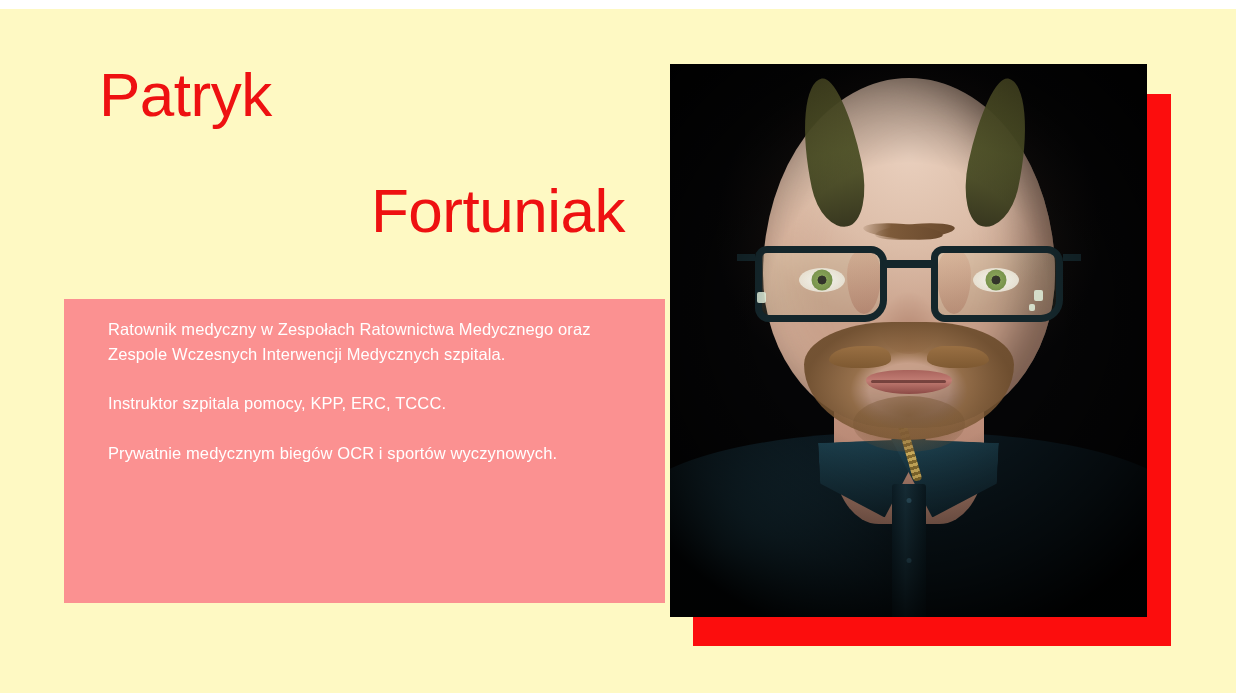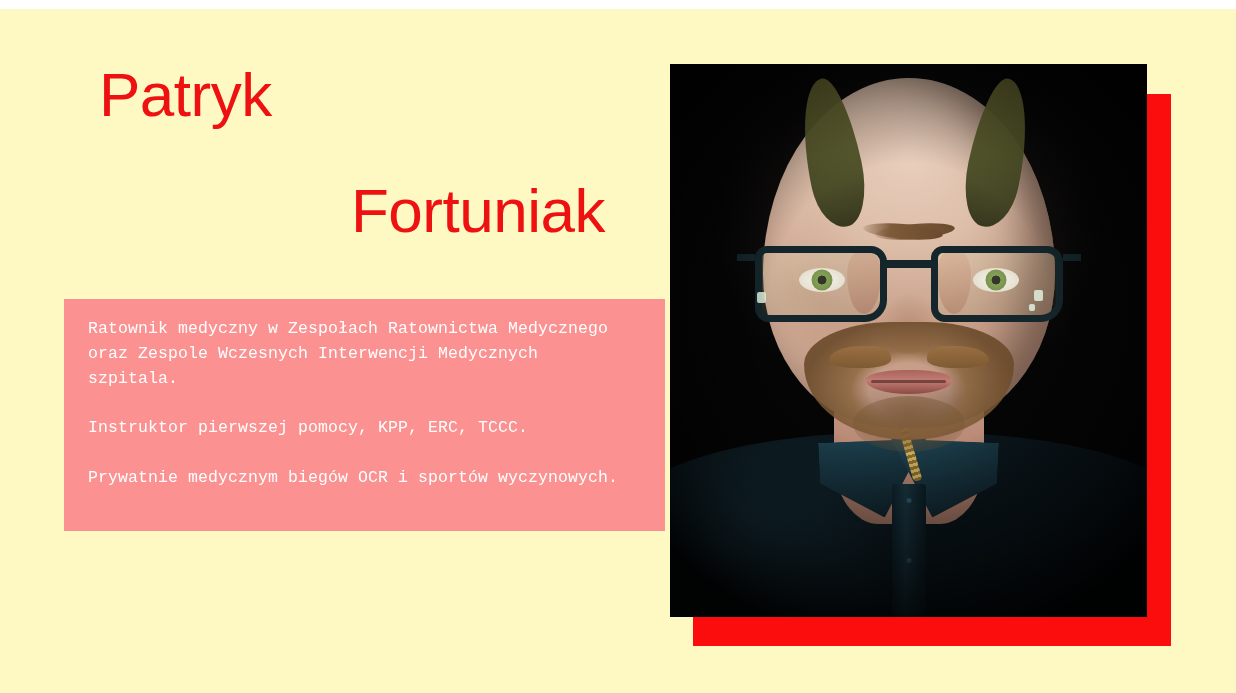--- a/index.html
+++ b/index.html
@@ -27,41 +27,40 @@
     top: 52px;
     font-size: 62px;
     line-height: 1.1;
     color: #ee1111;
     font-weight: 400;
     letter-spacing: -0.5px;
     white-space: nowrap;
   }
   .title-last {
     position: absolute;
-    left: 351px;
+    left: 371px;
     top: 168px;
     font-size: 62px;
     line-height: 1.1;
     color: #ee1111;
     font-weight: 400;
     letter-spacing: -0.5px;
     white-space: nowrap;
   }
 
   
   .bio-panel {
     position: absolute;
     left: 64px;
     top: 290px;
     width: 601px;
-    height: 232px;
+    height: 304px;
     background: #fb9191;
     box-sizing: border-box;
-    padding: 18px 0 0 24px;
-    font-family: Liberation Mono, monospace;
+    padding: 18px 0 0 44px;
   }
   .bio-panel p {
     margin: 0;
     color: #ffffff;
     font-size: 16.5px;
     line-height: 24.8px;
     letter-spacing: 0.1px;
     max-width: 540px;
   }
   .bio-panel p + p {
@@ -411,17 +410,17 @@
       <div class="mustache-r"></div>
       <div class="mouth"></div>
       <div class="chin"></div>
     </div>
 
     <div class="vignette"></div>
   </div>
 
   <div class="bio-panel">
     <p>Ratownik medyczny w Zespołach Ratownictwa Medycznego oraz Zespole Wczesnych Interwencji Medycznych szpitala.</p>
-    <p>Instruktor pierwszej pomocy, KPP, ERC, TCCC.</p>
+    <p>Instruktor szpitala pomocy, KPP, ERC, TCCC.</p>
     <p>Prywatnie medycznym biegów OCR i sportów wyczynowych.</p>
   </div>
 
 </div>
 
 </body></html>

